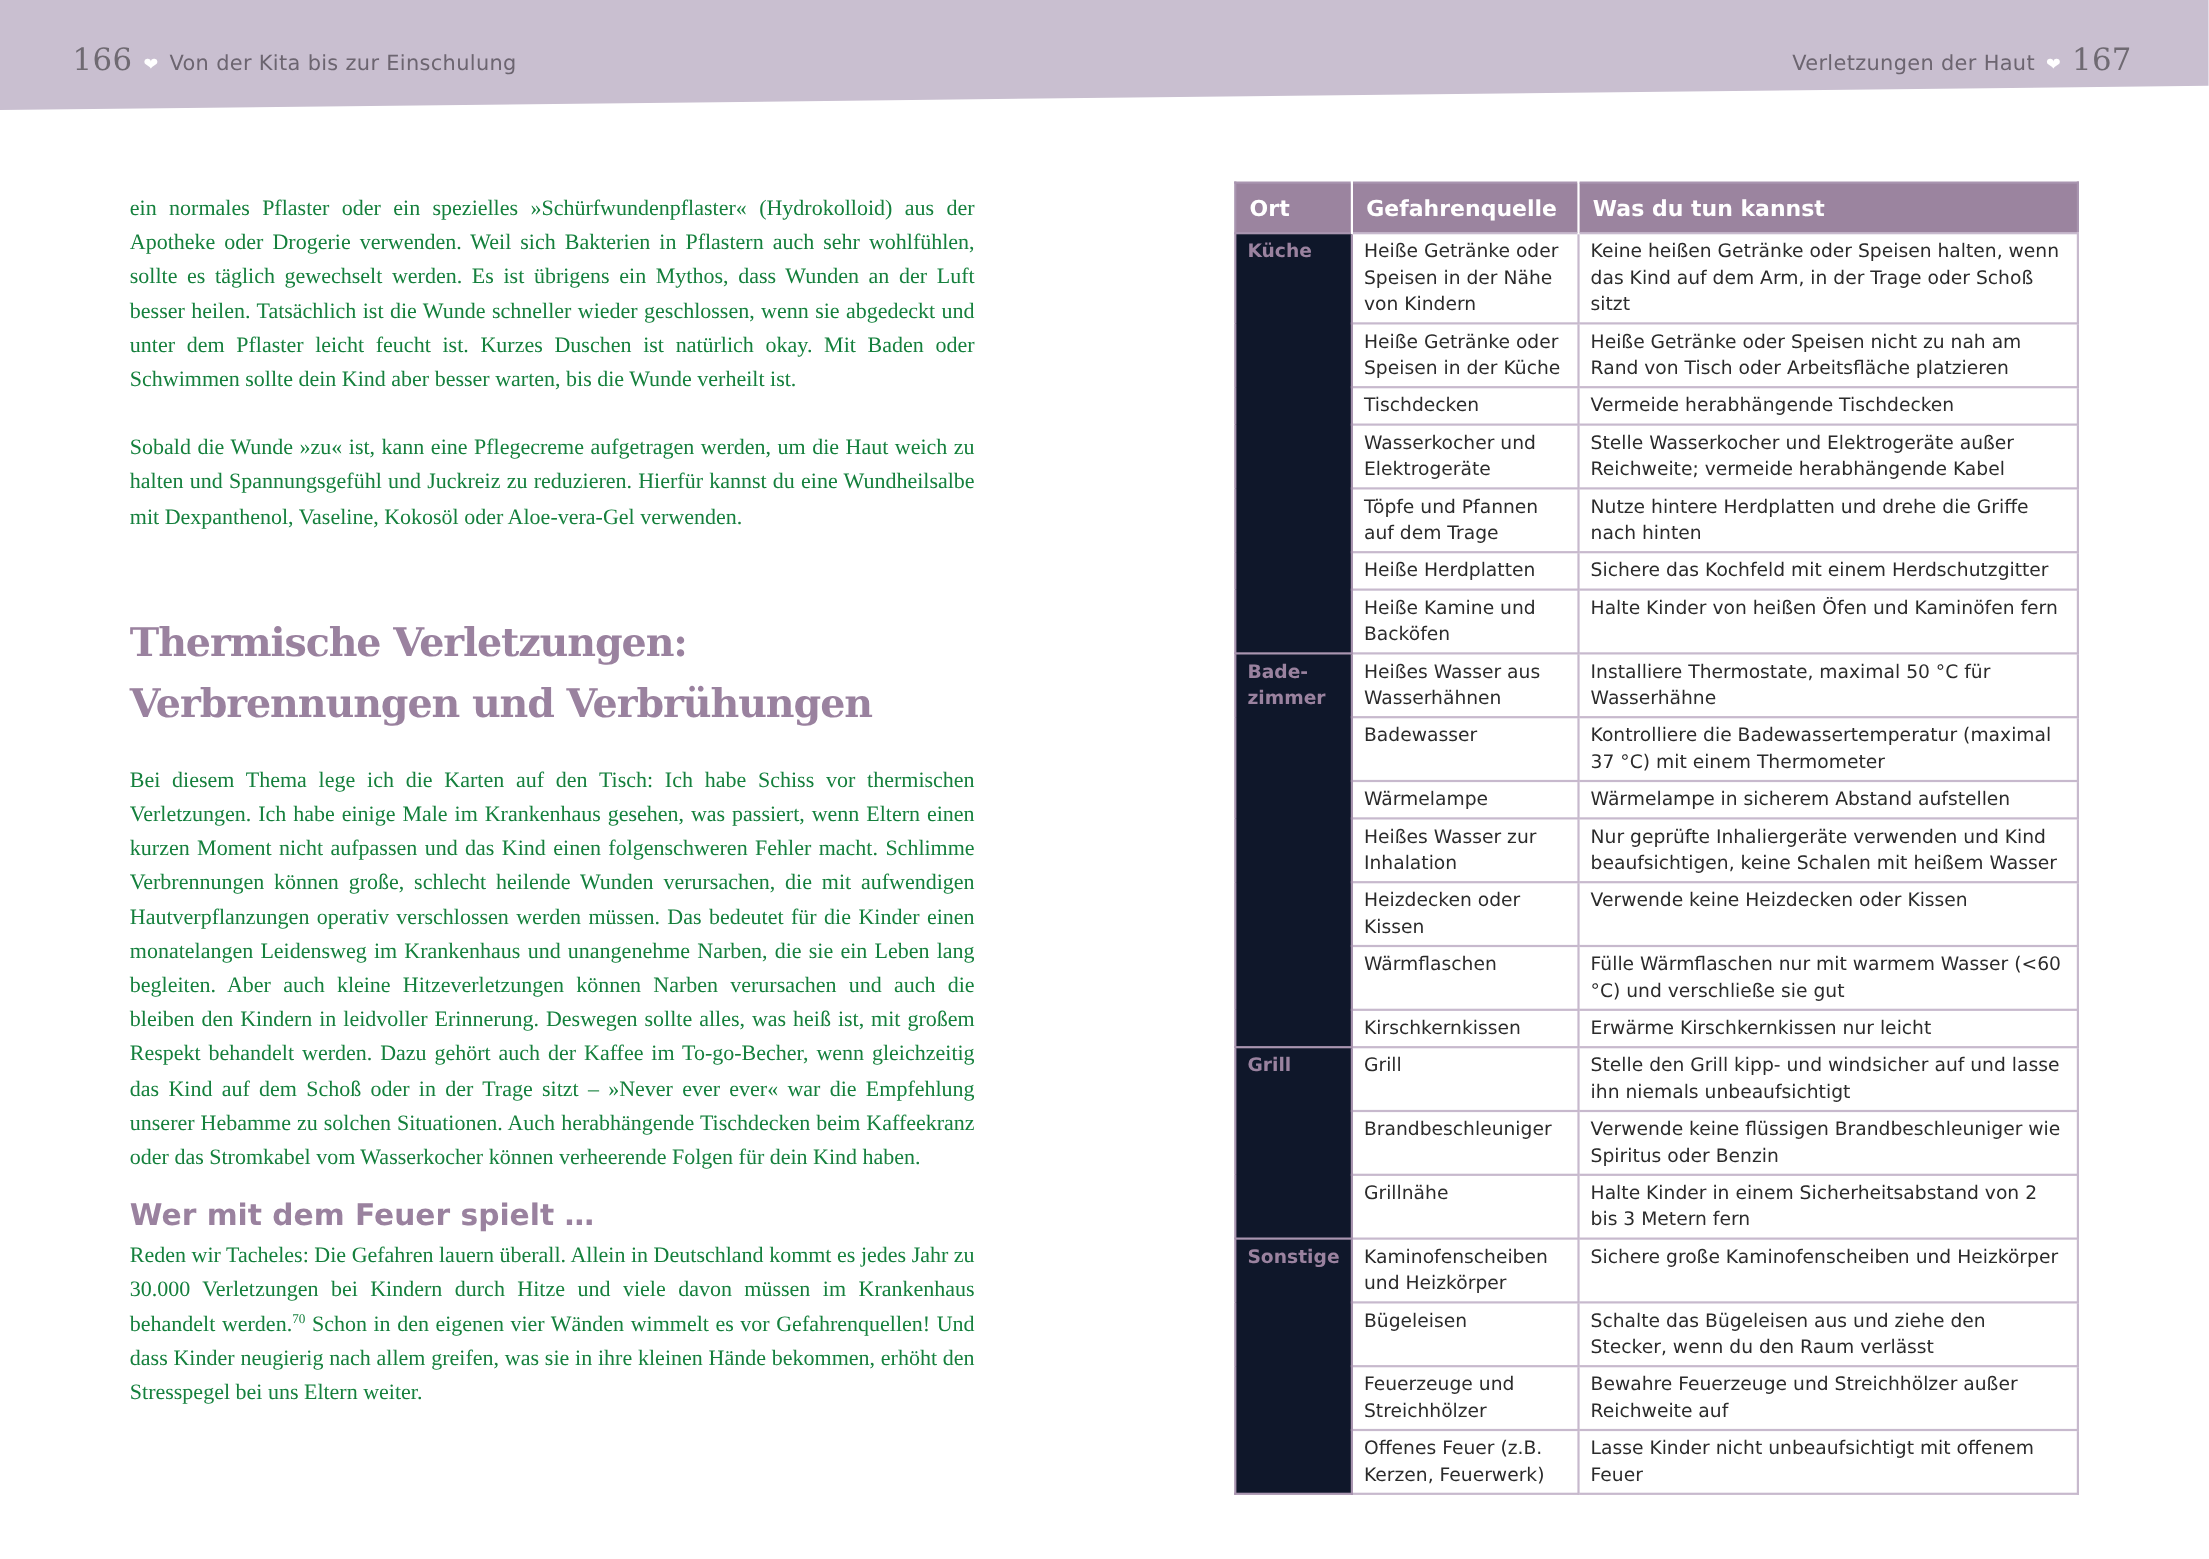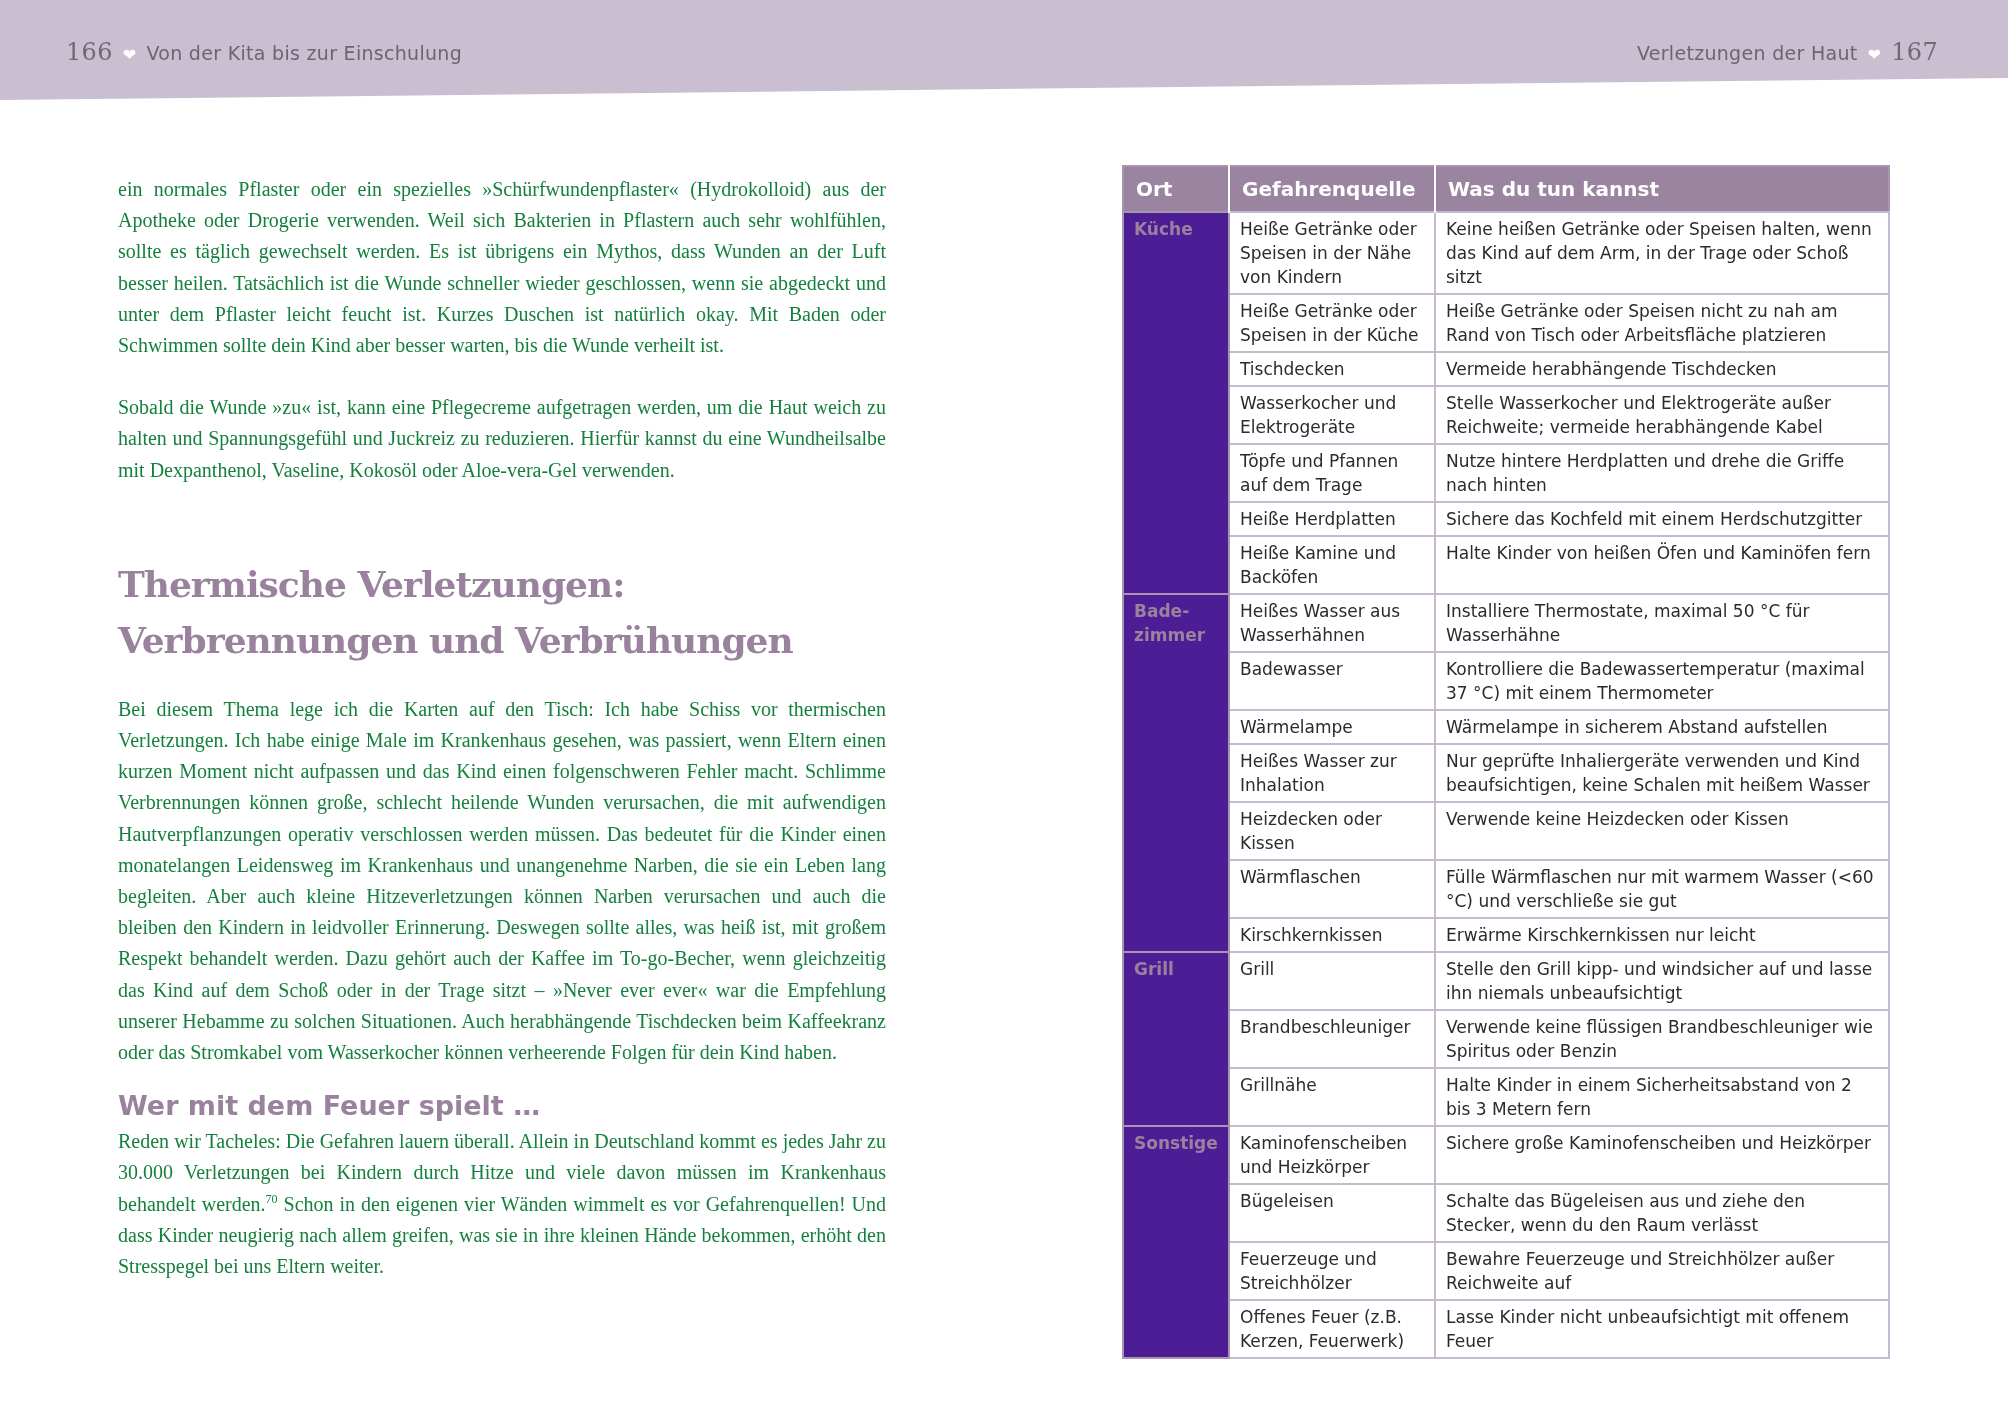--- a/index.html
+++ b/index.html
@@ -15,21 +15,21 @@
     clip-path: polygon(0 0, 100% 0, 100% 78px, 0 100px);
   }
   .running-head {
     position: absolute; top: 38px; display: flex; align-items: baseline;
     color: #6c6570; font-family: "DejaVu Sans", sans-serif; font-size: 19px;
     letter-spacing: 0.3px;
   }
   .running-head.left { left: 66px; }
   .running-head.right { right: 70px; }
   .pagenum {
-    font-family: "DejaVu Serif", serif; font-size: 24px; color: #6f6a72;
+    font-family: "DejaVu Serif", serif; font-size: 28px; color: #6f6a72;
   }
   .heart { color: #ffffff; font-size: 16px; margin: 0 10px; }
   .left-page {
     position: absolute; left: 118px; top: 174px; width: 768px;
   }
   .body-text {
     font-family: "Liberation Serif", serif; font-size: 20px; line-height: 31.2px;
     text-align: justify; margin: 0; color: #15803d; hyphens: auto;
   }
   .para-gap { margin-top: 31px; }
@@ -52,21 +52,21 @@
   }
   th {
     background: #9b849f; color: #ffffff; text-align: left; font-weight: bold;
     font-size: 20px; padding: 10px 12px; border-right: 2px solid #ffffff;
   }
   th:last-child { border-right: none; }
   td {
     border: 2px solid #c7b9cd; padding: 4px 10px; vertical-align: top;
   }
   td.ort {
-    background: #4c1d95; color: #9a829f; font-weight: bold; width: 84px;
+    background: #0f172a; color: #9a829f; font-weight: bold; width: 84px;
     border-color: #a995b0;
   }
   td.src { width: 184px; }
 </style>
 </head>
 <body>
 
 <div class="banner"></div>
 
 <div class="running-head left">

